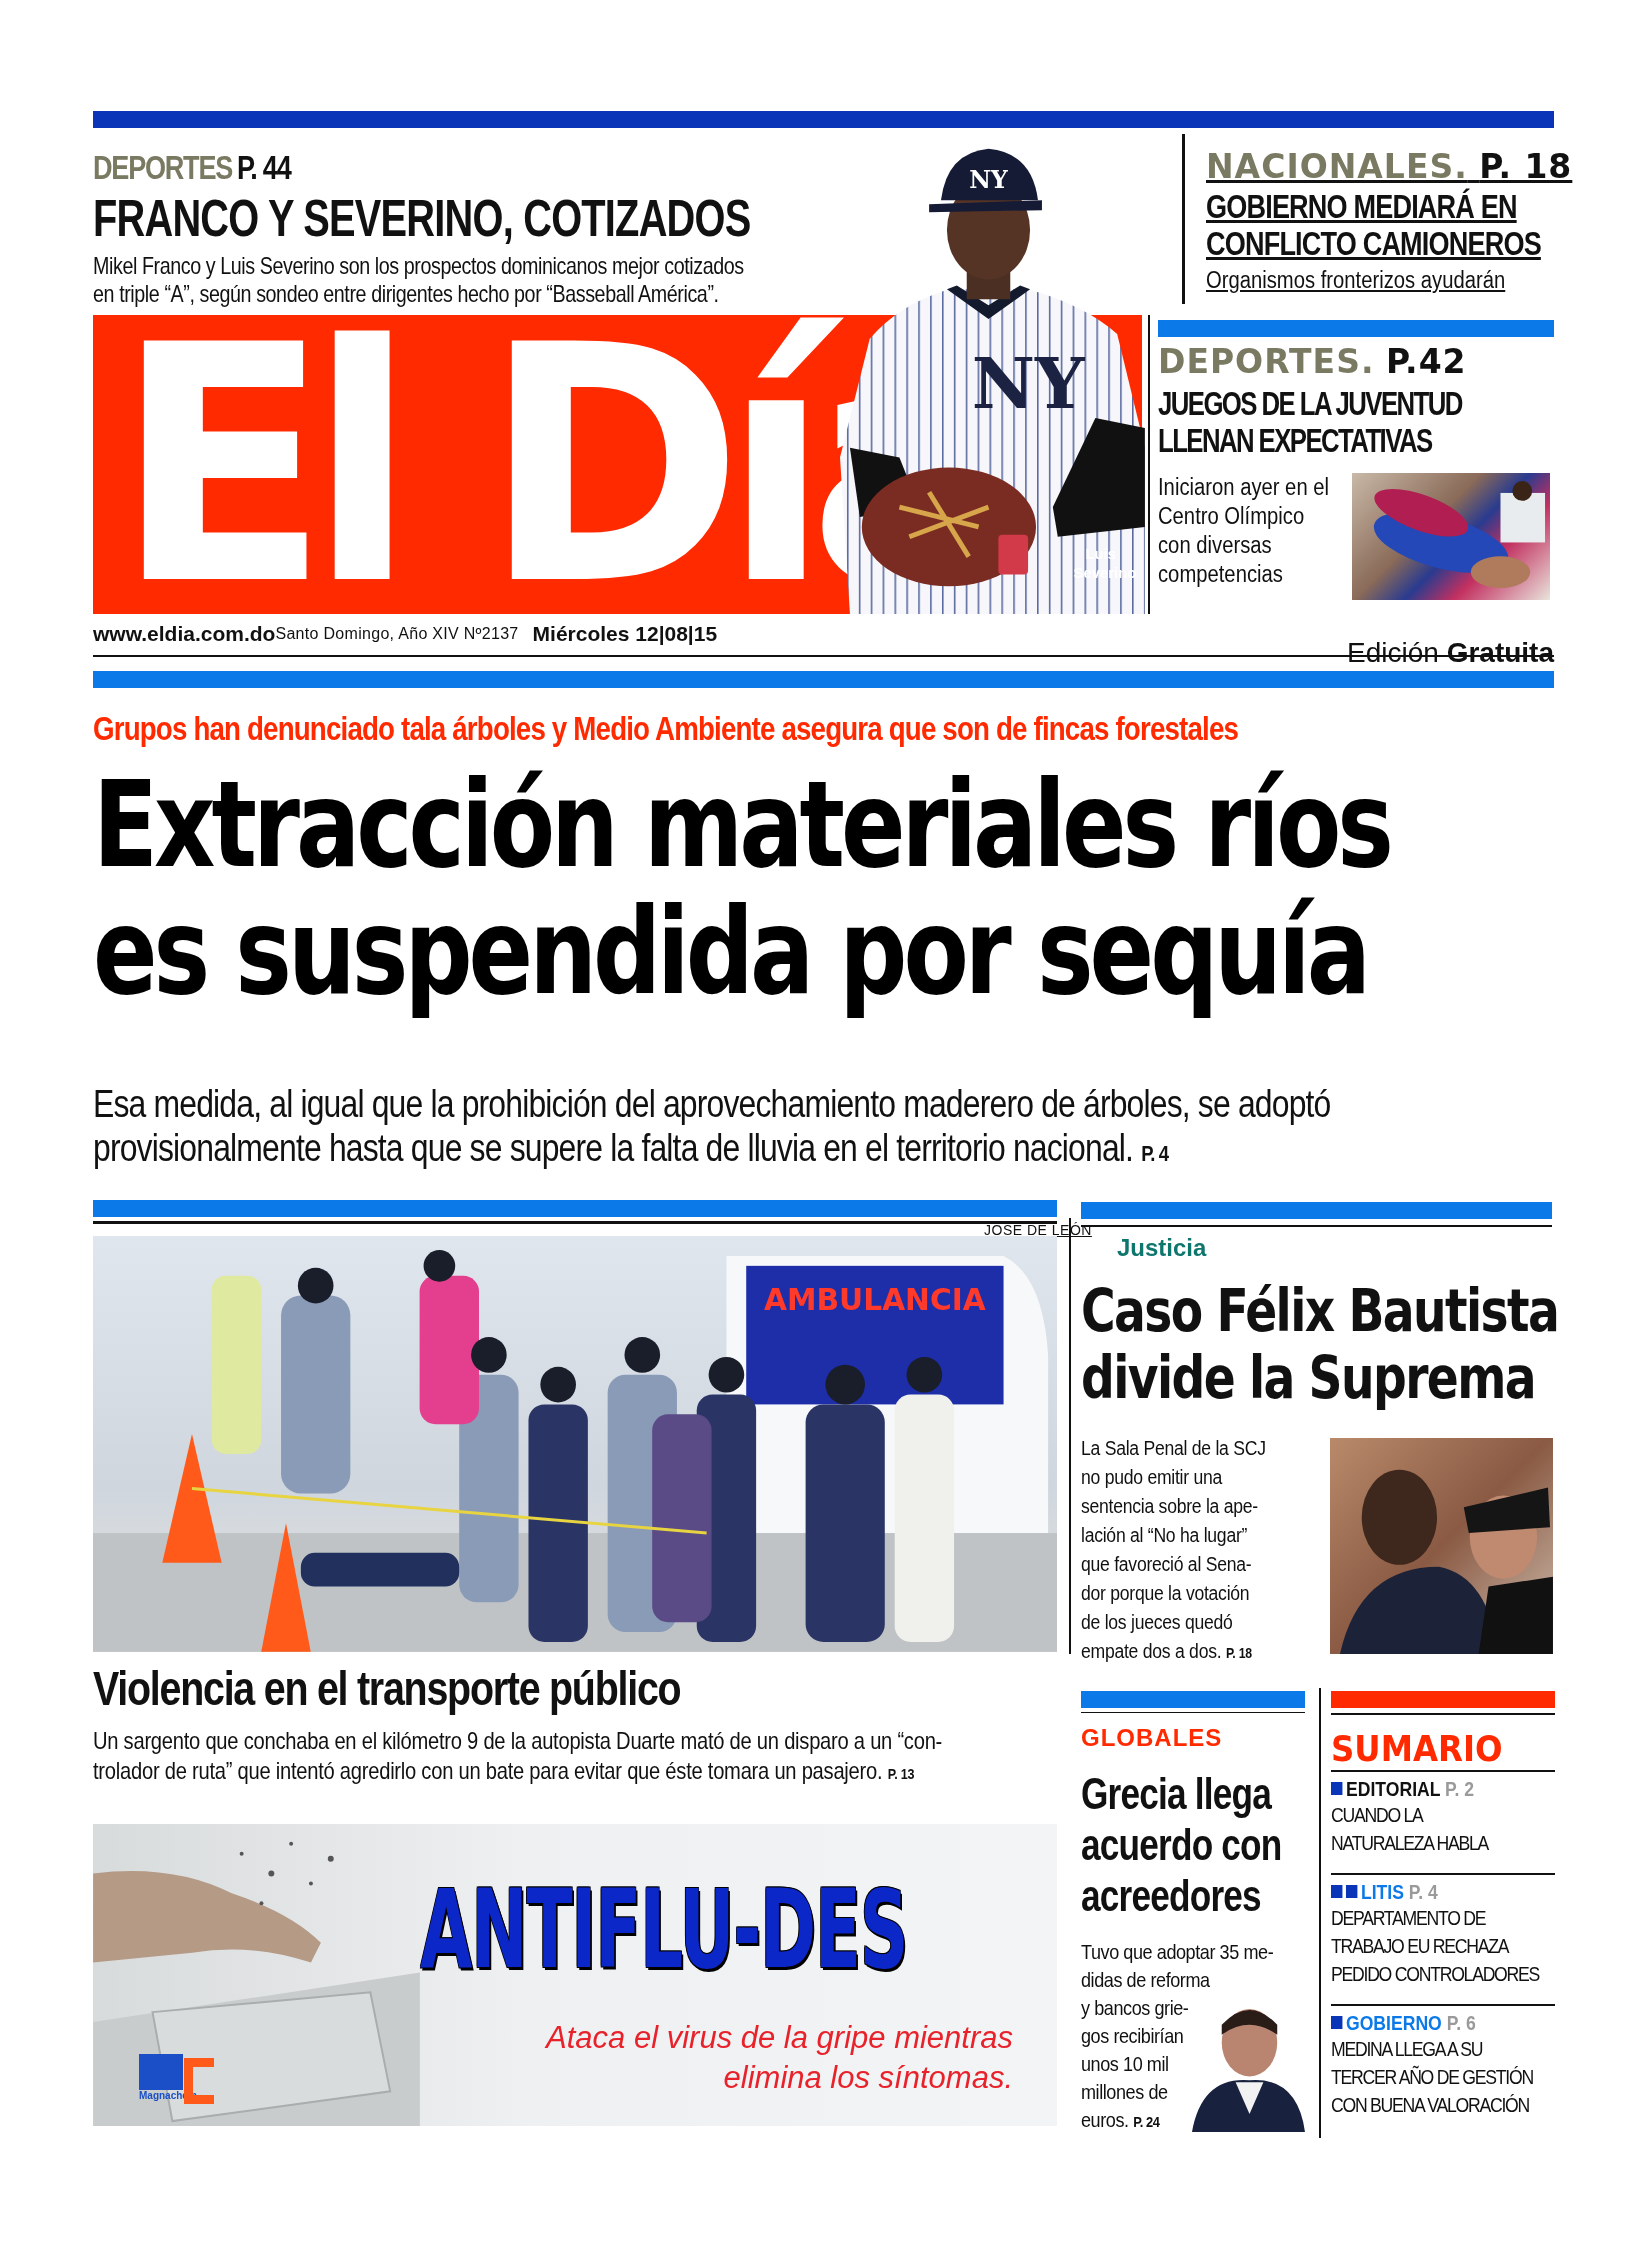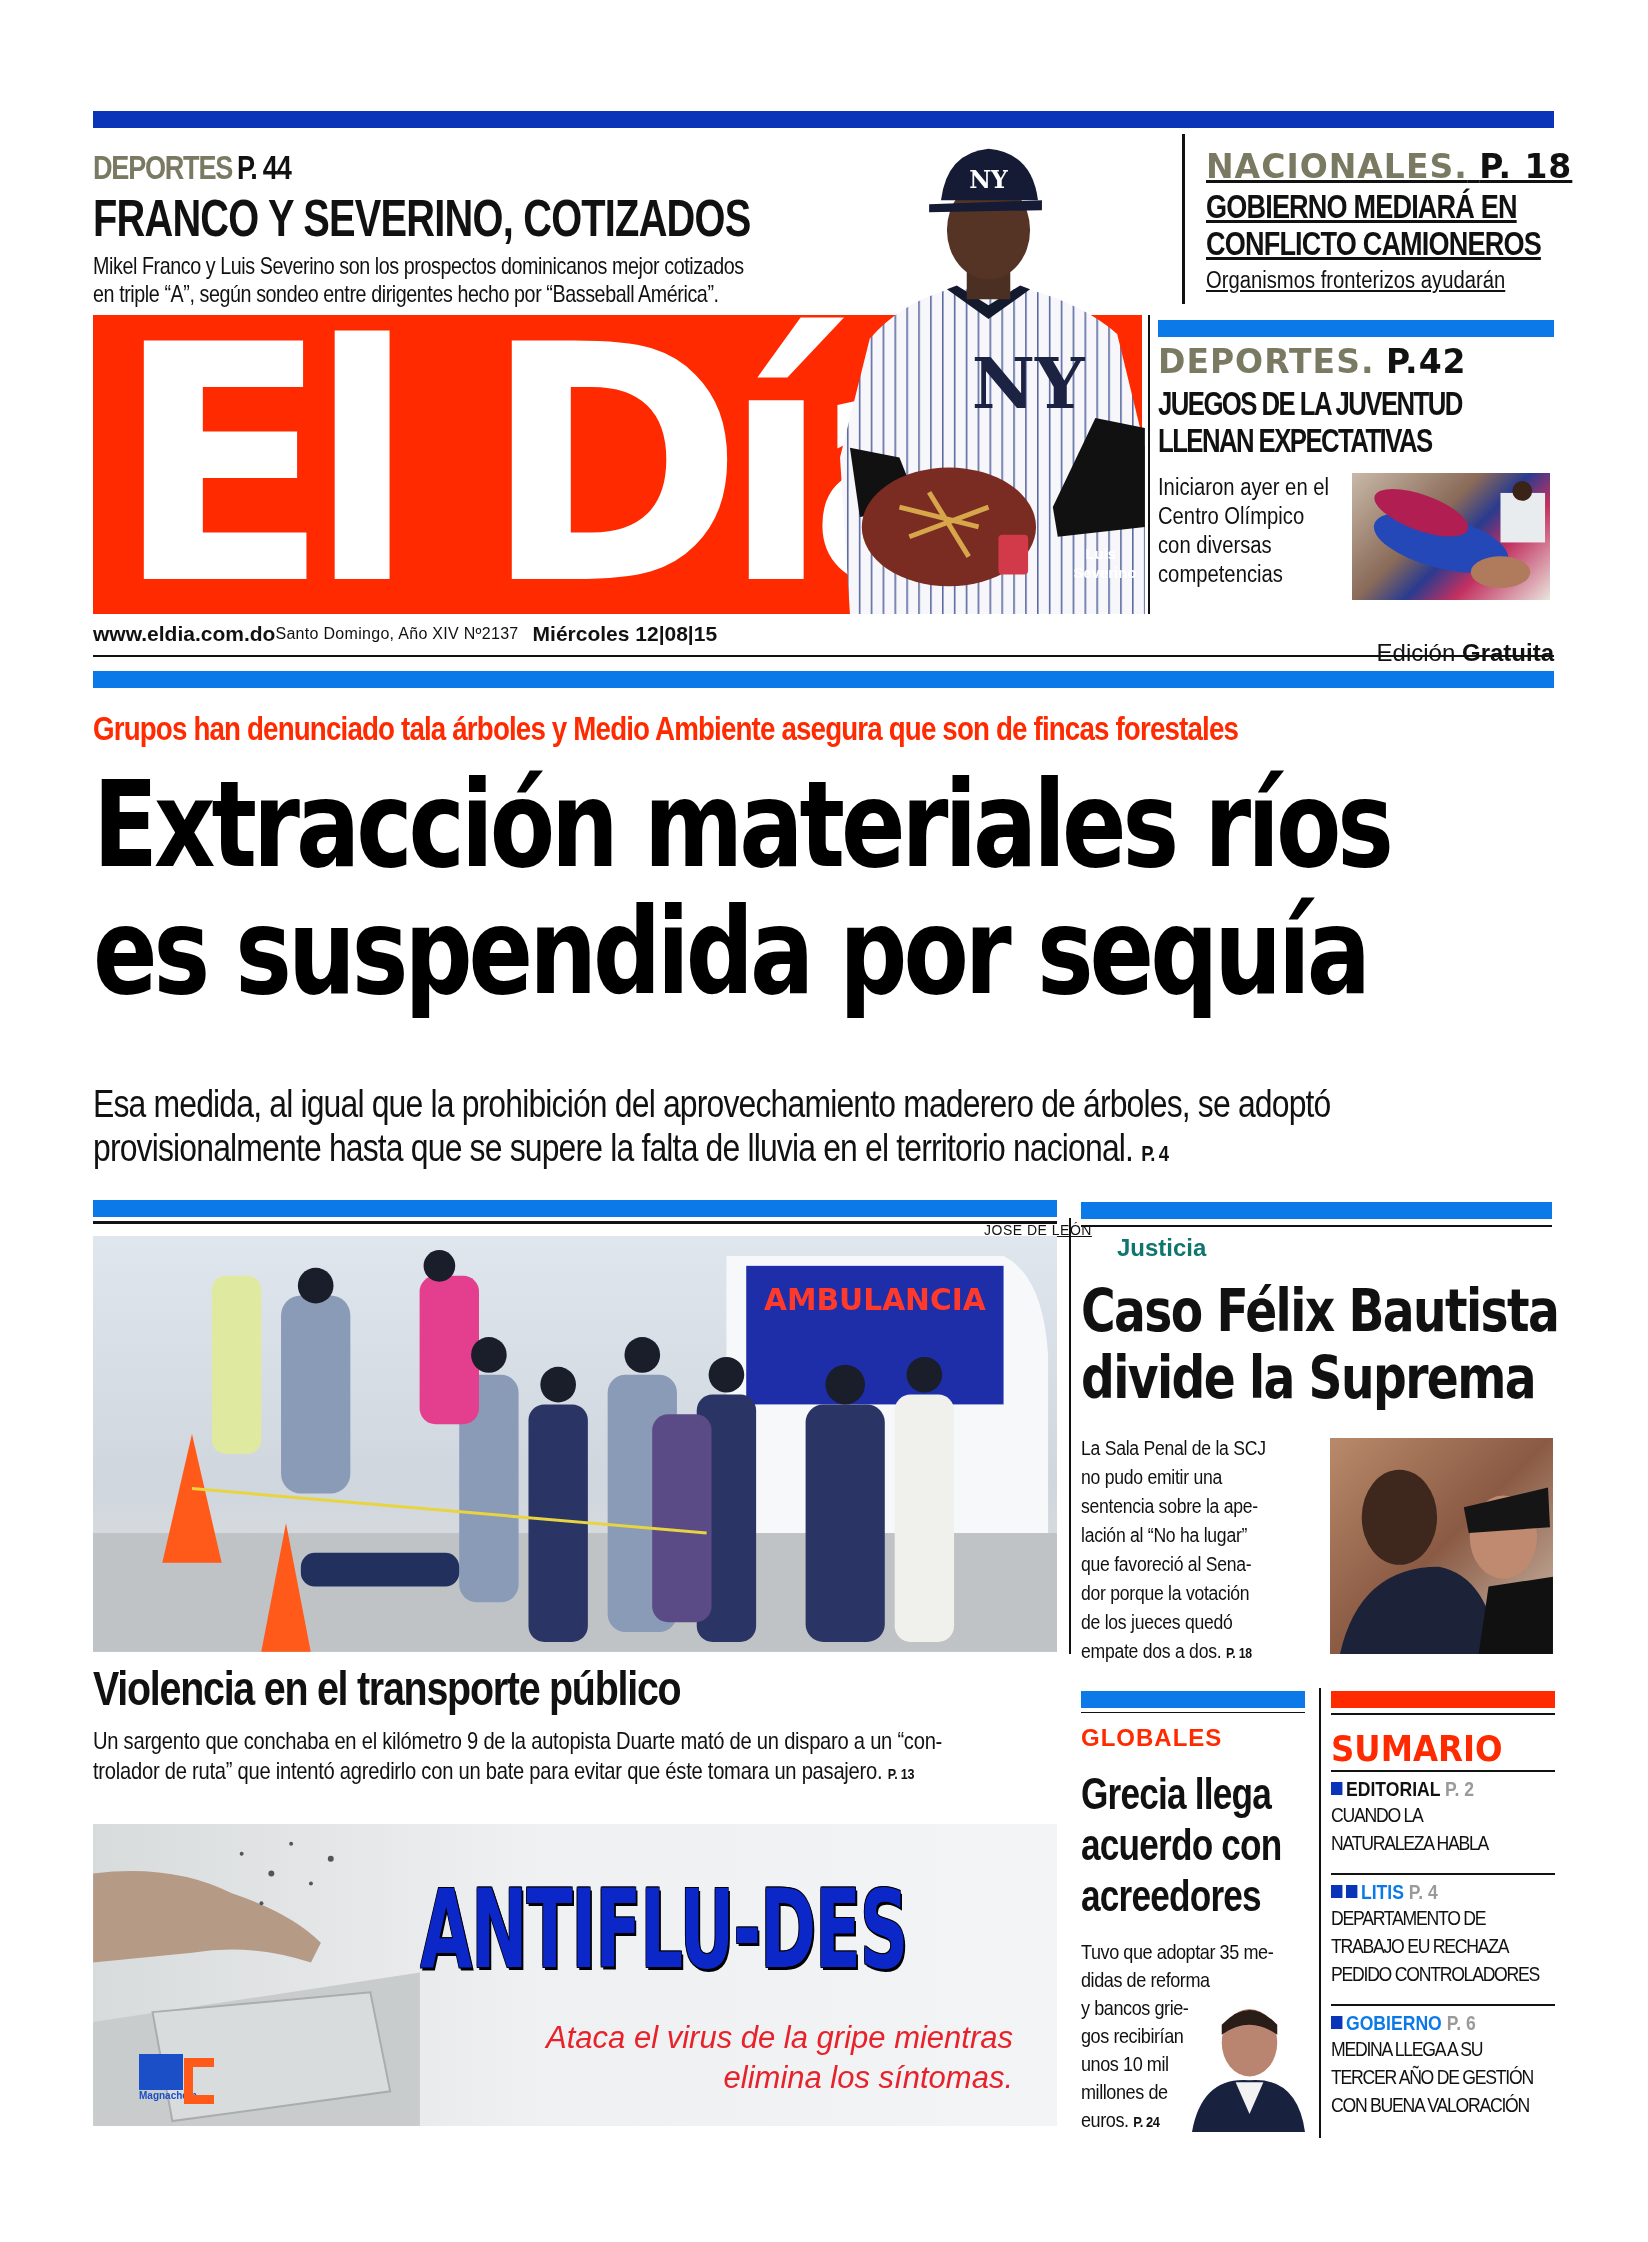--- a/index.html
+++ b/index.html
@@ -30,21 +30,21 @@
   
   .right-teaser .kicker { font-size: 33px; letter-spacing: 1px; white-space: nowrap; font-family: "DejaVu Sans", sans-serif; }
   .right-teaser .head { font-size: 33px; font-weight: 700; line-height: 37px; letter-spacing: -1px; transform: scaleX(0.82); transform-origin: left; white-space: nowrap; }
   .right-teaser .dek { font-size: 23px; line-height: 29px; transform: scaleX(0.88); transform-origin: left; white-space: nowrap; }
 
   
   #info-line { left: 93px; top: 616px; width: 1461px; height: 36px; font-size: 20px; display: flex; align-items: center; }
   #info-line .url { font-weight: 700; font-size: 21px; }
   #info-line .small { font-size: 16px; margin-left: 0; letter-spacing: 0.3px; }
   #info-line .date { font-weight: 700; font-size: 21px; margin-left: 14px; }
-  #info-line .edition { margin-left: auto; font-size: 24px; margin-top: 38px; }
+  #info-line .edition { margin-left: auto; font-size: 28px; margin-top: 38px; }
   #info-line .edition b { font-weight: 700; }
 
   
   #overline { left: 93px; top: 710px; font-size: 33px; font-weight: 700; color: #ff2a00; letter-spacing: -1px; white-space: nowrap; transform: scaleX(0.84); transform-origin: left; }
   #main-head { left: 93px; top: 762px; font-size: 119px; font-weight: 900; line-height: 127px; letter-spacing: -5px; color: #000; white-space: nowrap; transform: scaleX(0.80); transform-origin: left; font-family: "DejaVu Sans", sans-serif; }
   #main-dek { left: 93px; top: 1082px; font-size: 38px; line-height: 44px; letter-spacing: -1px; white-space: nowrap; transform: scaleX(0.84); transform-origin: left; }
   #main-dek .pref { font-size: 22px; font-weight: 700; }
 
   
   #photo { left: 93px; top: 1236px; width: 964px; height: 416px; overflow: hidden; background: linear-gradient(180deg,#dfe6ee 0%, #cfd6de 60%, #e6e3de 100%); }

